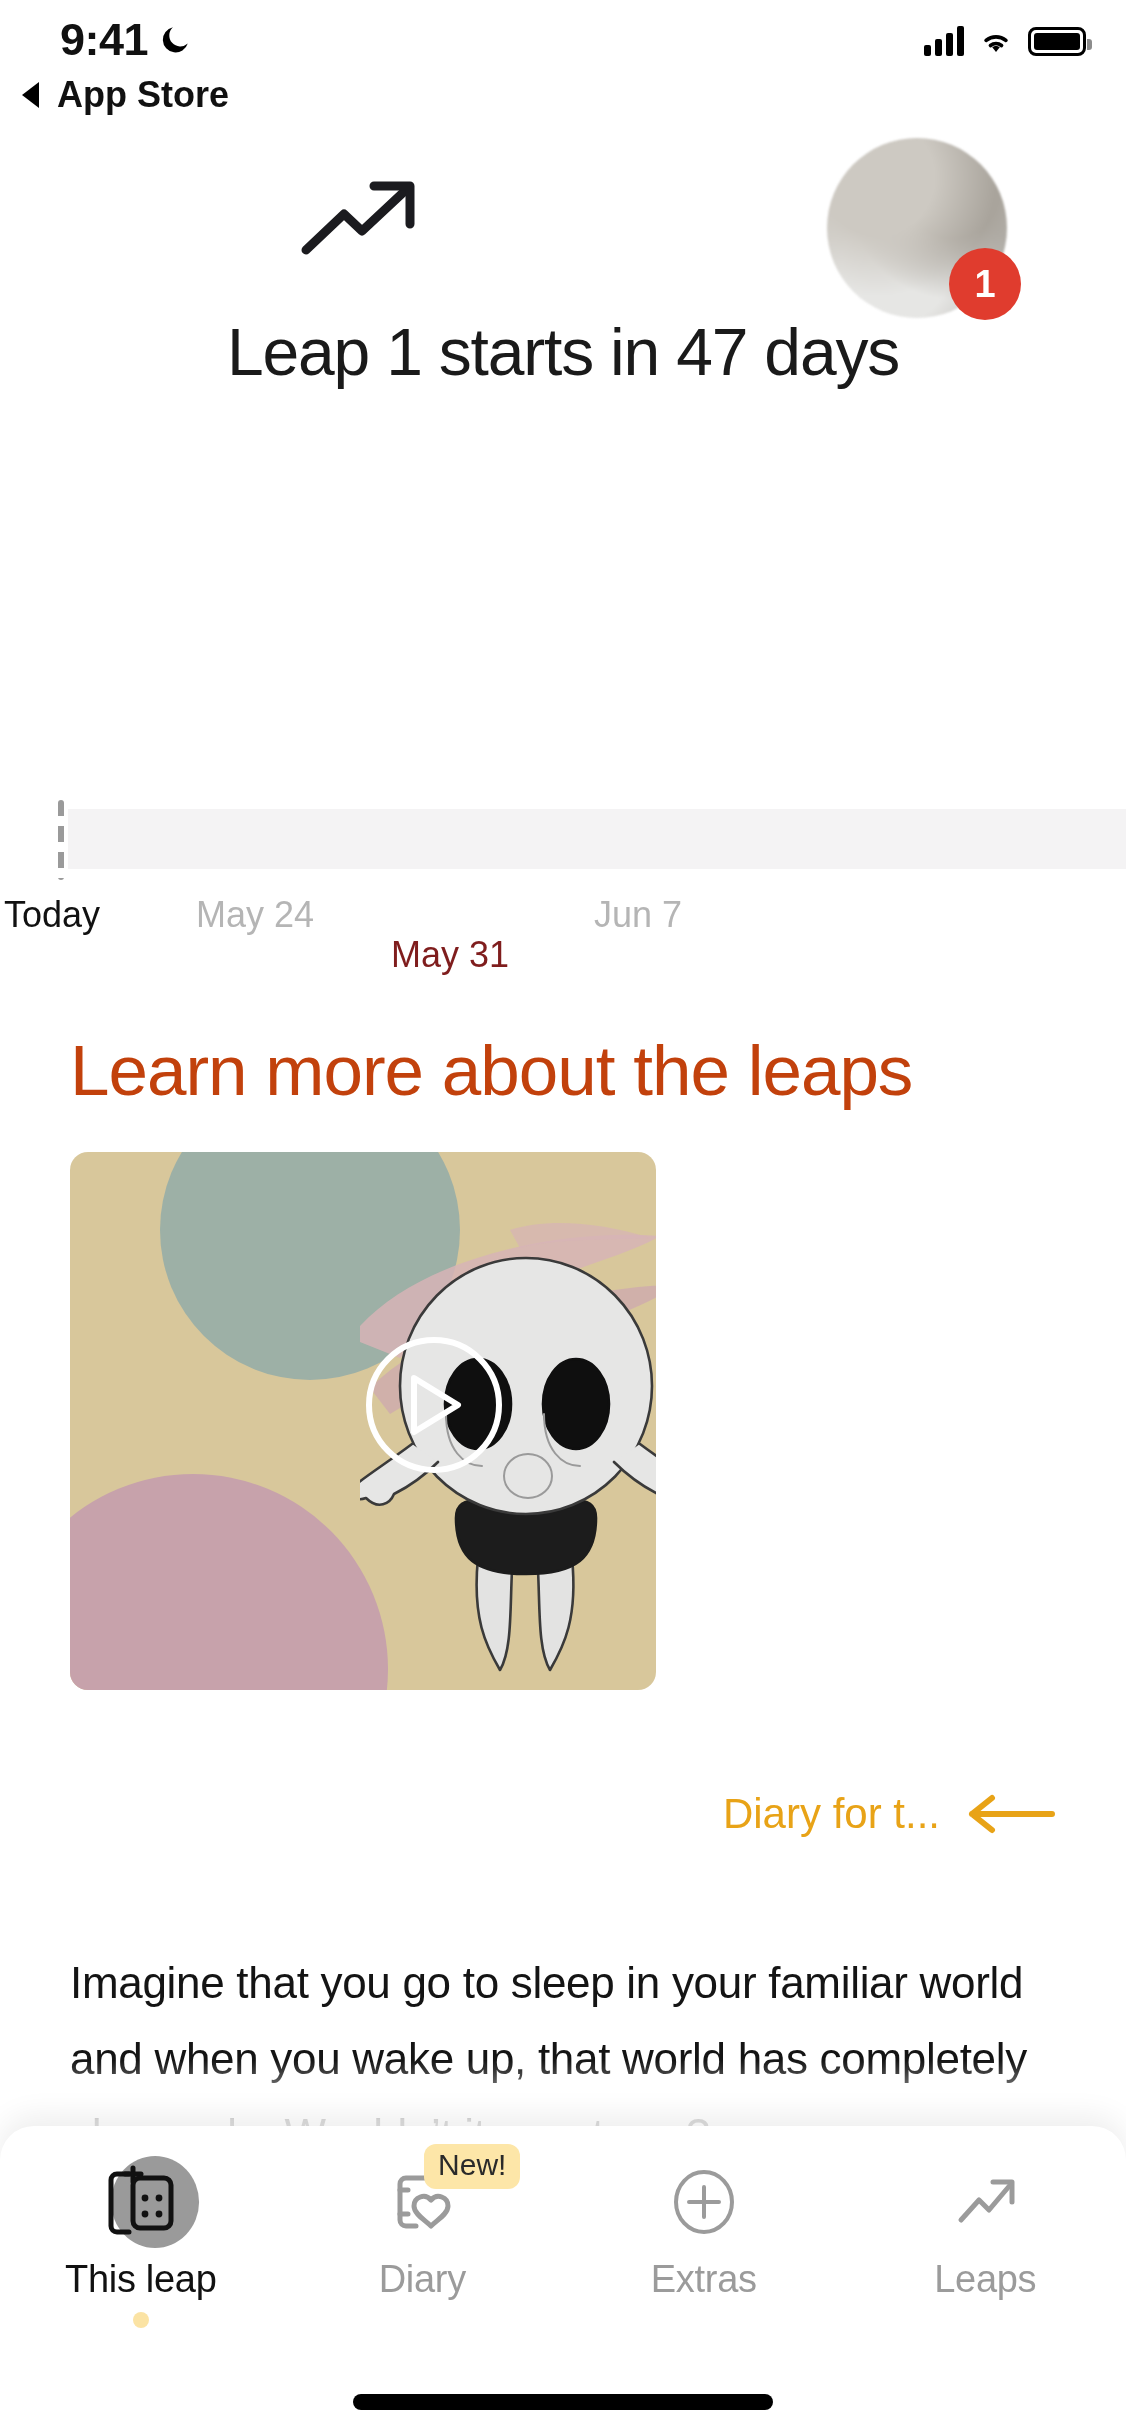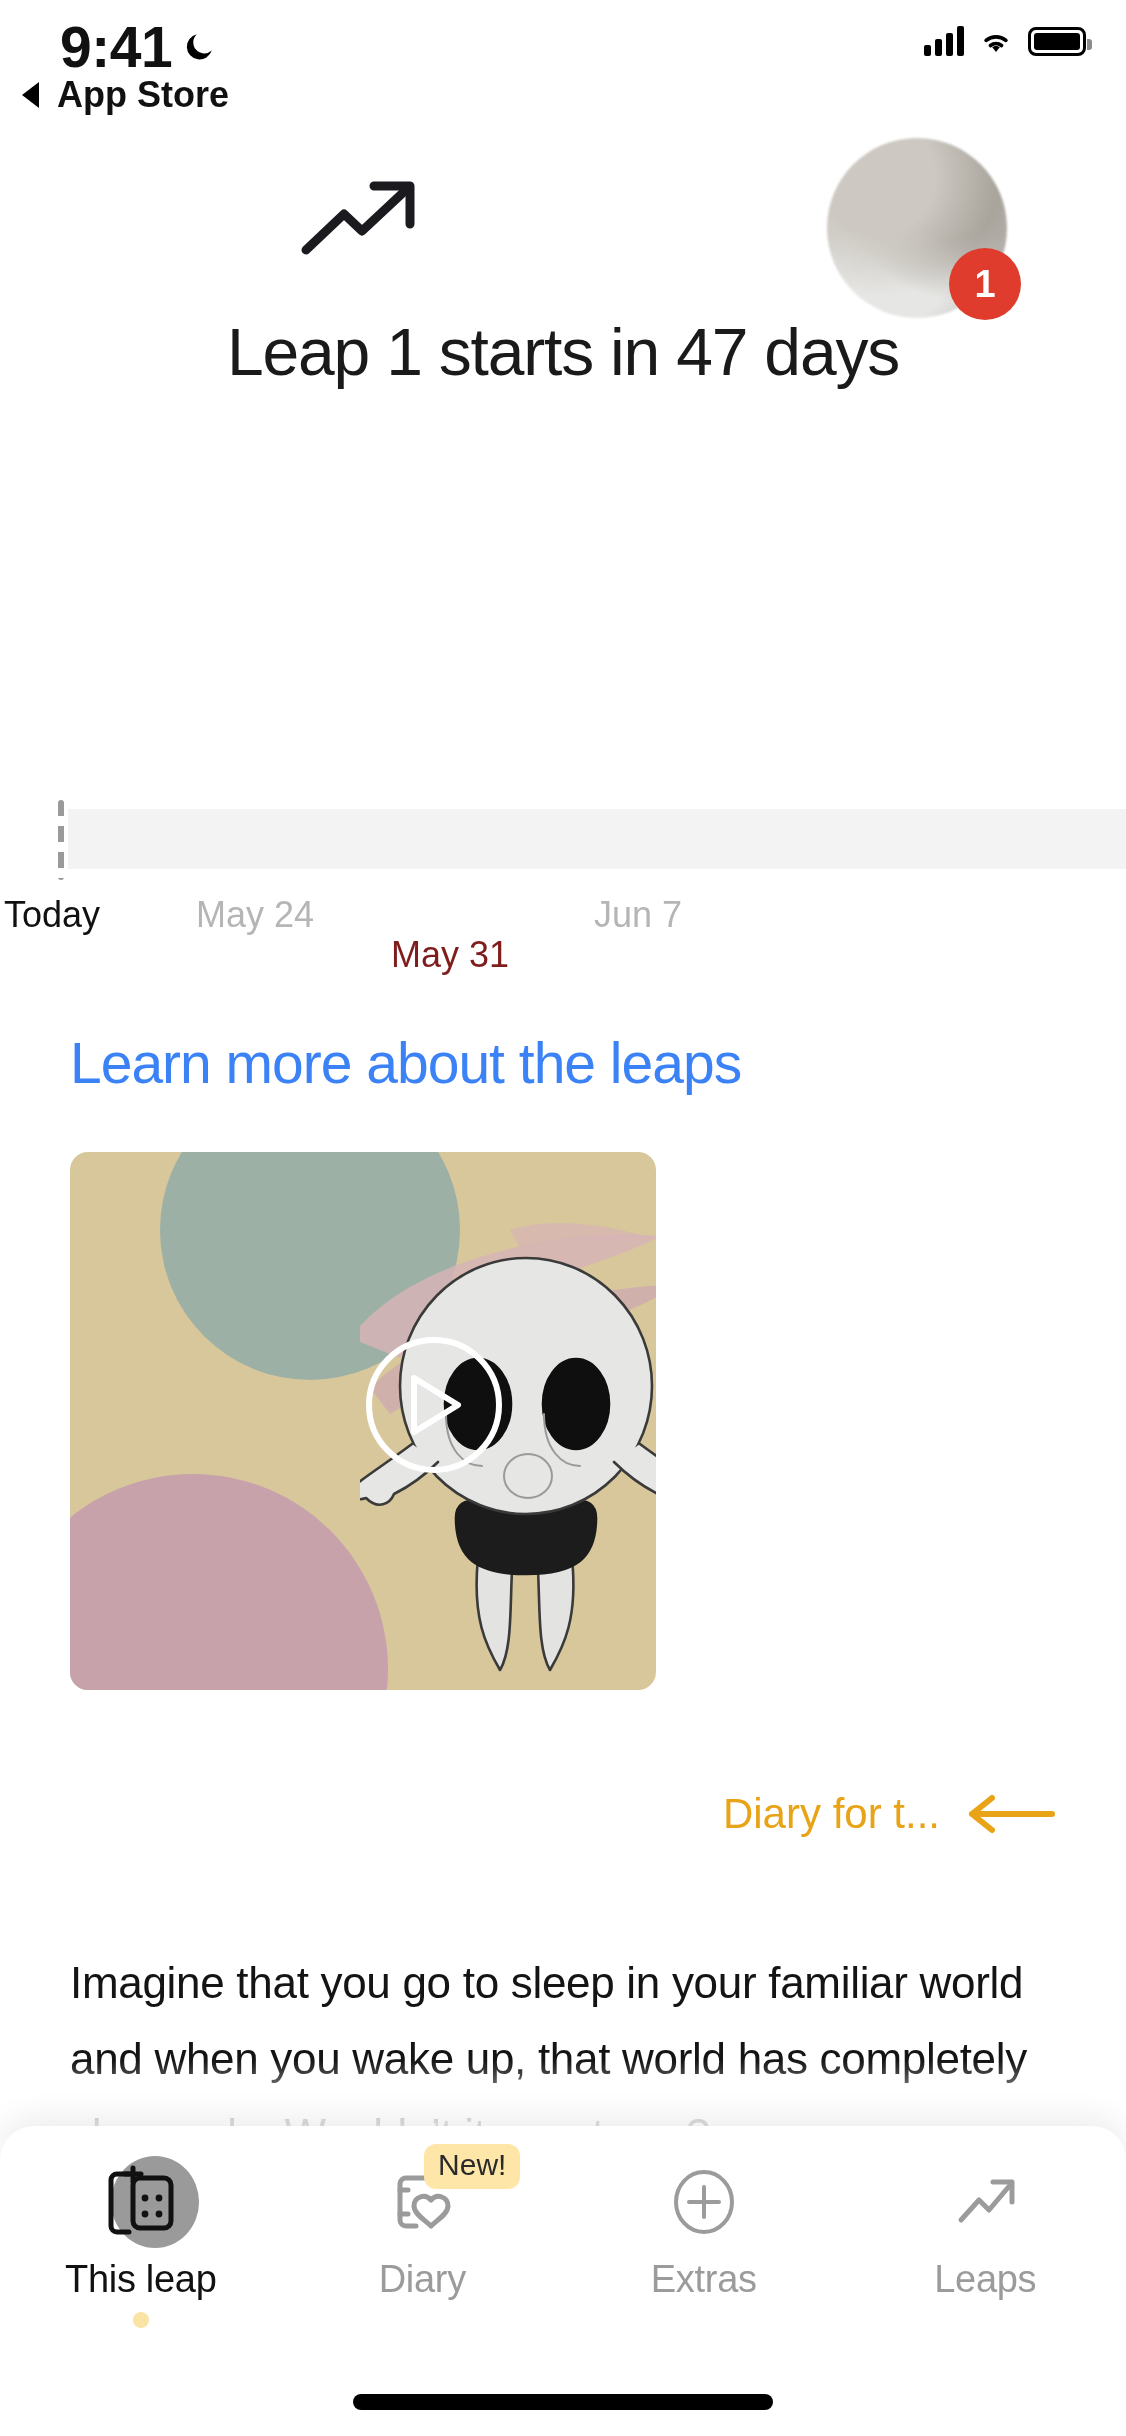--- a/index.html
+++ b/index.html
@@ -9,21 +9,21 @@
     font-family:"Liberation Sans", sans-serif;
     color:#111; overflow:hidden; position:relative;
   }
 
   
   .statusbar{
     position:absolute; top:0; left:0; width:1126px; height:128px;
   }
   .sb-time{
     position:absolute; left:60px; top:14px;
-    font-size:57px; font-weight:700; letter-spacing:-0.5px;
+    font-size:45px; font-weight:700; letter-spacing:-0.5px;
     display:flex; align-items:center; gap:10px;
   }
   .sb-moon{ width:34px; height:34px; display:inline-block; }
   .sb-back{
     position:absolute; left:22px; top:74px;
     font-size:36px; font-weight:600; display:flex; align-items:center; gap:18px;
   }
   .sb-back-tri{
     width:0;height:0;border-top:13px solid transparent;border-bottom:13px solid transparent;
     border-right:17px solid #000;
@@ -85,21 +85,21 @@
   .tl-labels{ position:absolute; top:104px; left:0; width:1126px; height:60px;}
   .tl-label{ position:absolute; font-size:36px; white-space:nowrap; }
   .tl-label.today{ left:4px; color:#111; font-weight:400;}
   .tl-label.d1{ left:196px; color:#b5b5b5;}
   .tl-label.d2{ left:391px; color:#7f1d1d;margin-top:40px;}
   .tl-label.d3{ left:594px; color:#b5b5b5;}
 
   
   .learn-title{
     position:absolute; top:1030px; left:70px; width:980px;
-    font-size:57px; font-weight:400; letter-spacing:-1px; color:#3b82f6;
+    font-size:71px; font-weight:400; letter-spacing:-1px; color:#c2410c;
   }
   .video-card{
     position:absolute; left:70px; top:1152px; width:586px; height:538px;
     border-radius:18px; overflow:hidden; background:#d8c79b;
   }
   .vc-circle-green{
     position:absolute; left:90px; top:-72px; width:300px; height:300px;
     border-radius:50%; background:#9db0a6;
   }
   .vc-circle-pink{

